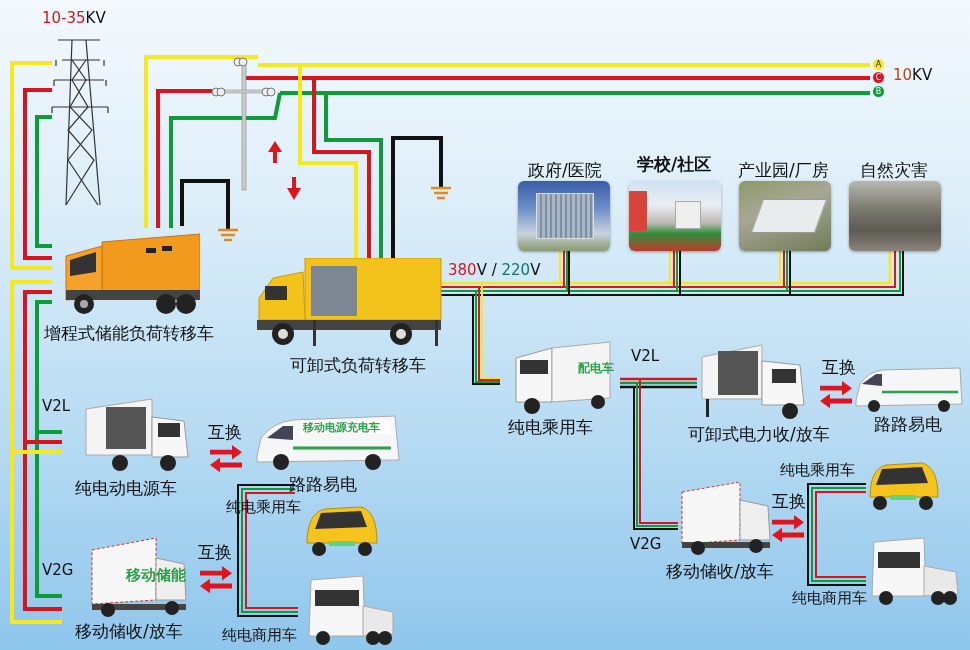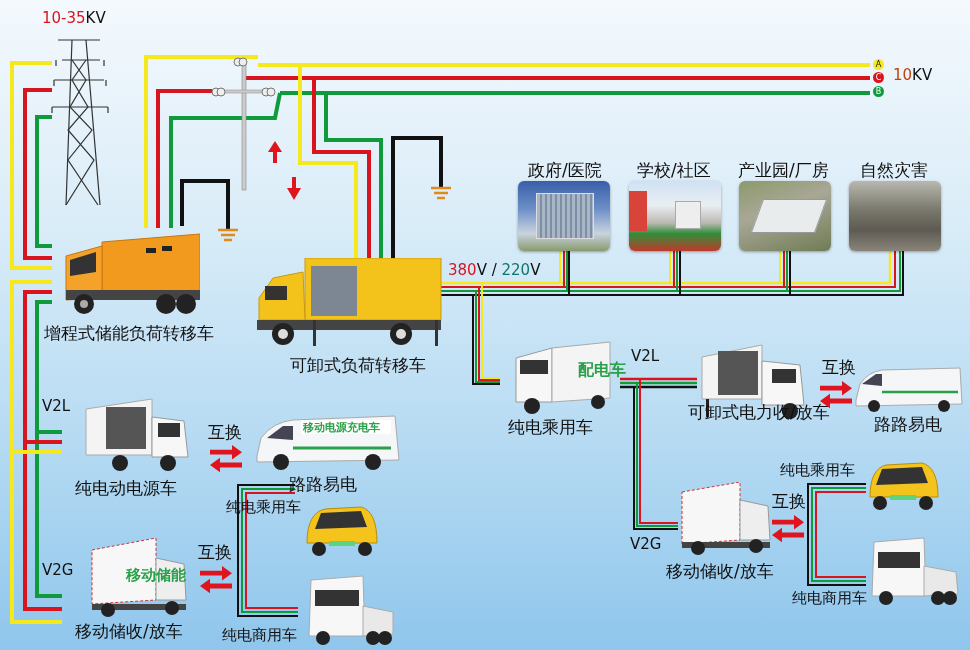--- a/index.html
+++ b/index.html
@@ -134,21 +134,21 @@
 <div class="lbl" style="left:448px;top:263px;font-size:15px;">
   <span style="color:#d8141e">380</span><span>V</span>
   <span>/</span>
   <span style="color:#0f766e">220</span><span>V</span>
 </div>
 
 <div class="lbl" style="left:528px;top:162px;">政府/医院</div>
 <div class="photo" style="left:518px;top:181px;background:linear-gradient(180deg,#3a5ea8 0%,#6d8fc8 40%,#c9d3de 75%,#8a9a6e 100%);">
   <div style="position:absolute;left:18px;top:12px;width:56px;height:44px;background:repeating-linear-gradient(90deg,#a9b6c6 0 3px,#7d8ea5 3px 5px);border:1px solid #ddd;"></div>
 </div>
-<div class="lbl" style="left:637px;top:162px;">学校/社区</div>
+<div class="lbl" style="left:637px;top:156px;font-weight:bold;">学校/社区</div>
 <div class="photo" style="left:629px;top:181px;background:linear-gradient(180deg,#cfe2f3 0%,#e9eef2 35%,#bcb8b2 60%,#2f8f3a 75%,#c0392b 100%);">
   <div style="position:absolute;left:0;top:10px;width:18px;height:40px;background:#d9443a;"></div>
   <div style="position:absolute;left:46px;top:20px;width:24px;height:26px;background:#eee;border:1px solid #aaa;"></div>
 </div>
 <div class="lbl" style="left:738px;top:162px;">产业园/厂房</div>
 <div class="photo" style="left:739px;top:181px;background:linear-gradient(160deg,#8c9a6a 0%,#a8a796 40%,#6f7c55 100%);">
   <div style="position:absolute;left:18px;top:18px;width:62px;height:32px;background:#e9ecec;transform:skewX(-20deg);border:1px solid #999;"></div>
 </div>
 <div class="lbl" style="left:860px;top:162px;">自然灾害</div>
 <div class="photo" style="left:849px;top:181px;background:linear-gradient(180deg,#b8b8b0 0%,#7a7a6e 40%,#5e5a52 70%,#8a847a 100%);"></div>
@@ -258,36 +258,36 @@
 <div class="lbl" style="left:222px;top:628px;font-size:15px;">纯电商用车</div>
 
 <div class="veh" style="left:512px;top:340px;width:100px;height:76px;">
   <svg width="100" height="76">
     <polygon points="4,18 40,8 40,62 4,62" fill="#f7f7f7" stroke="#999"></polygon>
     <rect x="8" y="20" width="28" height="14" fill="#333"></rect>
     <polygon points="40,8 98,2 98,58 40,62" fill="#f4f4f4" stroke="#aaa"></polygon>
     <circle cx="20" cy="66" r="8" fill="#222"></circle>
       <circle cx="86" cy="62" r="7" fill="#222"></circle>
   </svg>
-  <div class="lbl" style="left:66px;top:22px;font-size:16px;color:#2aa04a;font-weight:bold;">配电车</div>
+  <div class="lbl" style="left:66px;top:22px;font-size:12px;color:#2aa04a;font-weight:bold;">配电车</div>
 </div>
 <div class="lbl" style="left:508px;top:419px;">纯电乘用车</div>
 
 <div class="lbl big" style="left:631px;top:349px;">V2L</div>
 <div class="veh" style="left:698px;top:343px;width:110px;height:80px;">
   <svg width="110" height="80">
     <polygon points="4,14 64,2 64,56 4,56" fill="#f4f4f4" stroke="#aaa"></polygon>
     <rect x="20" y="8" width="40" height="44" fill="#555"></rect>
     <polygon points="64,18 102,22 106,62 64,62" fill="#f7f7f7" stroke="#999"></polygon>
     <rect x="74" y="26" width="24" height="14" fill="#333"></rect>
     <circle cx="92" cy="68" r="8" fill="#222"></circle>
       <rect x="8" y="56" width="3" height="18" fill="#222"></rect>
   </svg>
 </div>
-<div class="lbl" style="left:688px;top:404px;">可卸式电力收/放车</div>
+<div class="lbl" style="left:688px;top:426px;">可卸式电力收/放车</div>
 <div class="lbl" style="left:822px;top:359px;">互换</div>
 <svg class="arrowpair" style="left:820px;top:381px;">
   <polygon points="0,6 22,6 22,0 32,9 22,18 22,12 0,12" fill="#e0141e" transform="scale(1,0.8)"></polygon>
   <polygon points="32,22 10,22 10,16 0,25 10,34 10,28 32,28" fill="#e0141e" transform="scale(1,0.8)"></polygon>
 </svg>
 <div class="veh" style="left:852px;top:364px;width:112px;height:50px;">
   <svg width="112" height="50">
     <path d="M4 36 L8 20 Q16 8 30 6 L108 4 L110 40 L4 42 Z" fill="#f4f6f7" stroke="#aaa"></path>
     <polygon points="10,20 24,10 30,10 30,22" fill="#445"></polygon>
     <path d="M30 28 H106" stroke="#2aa04a" stroke-width="2.5"></path>

